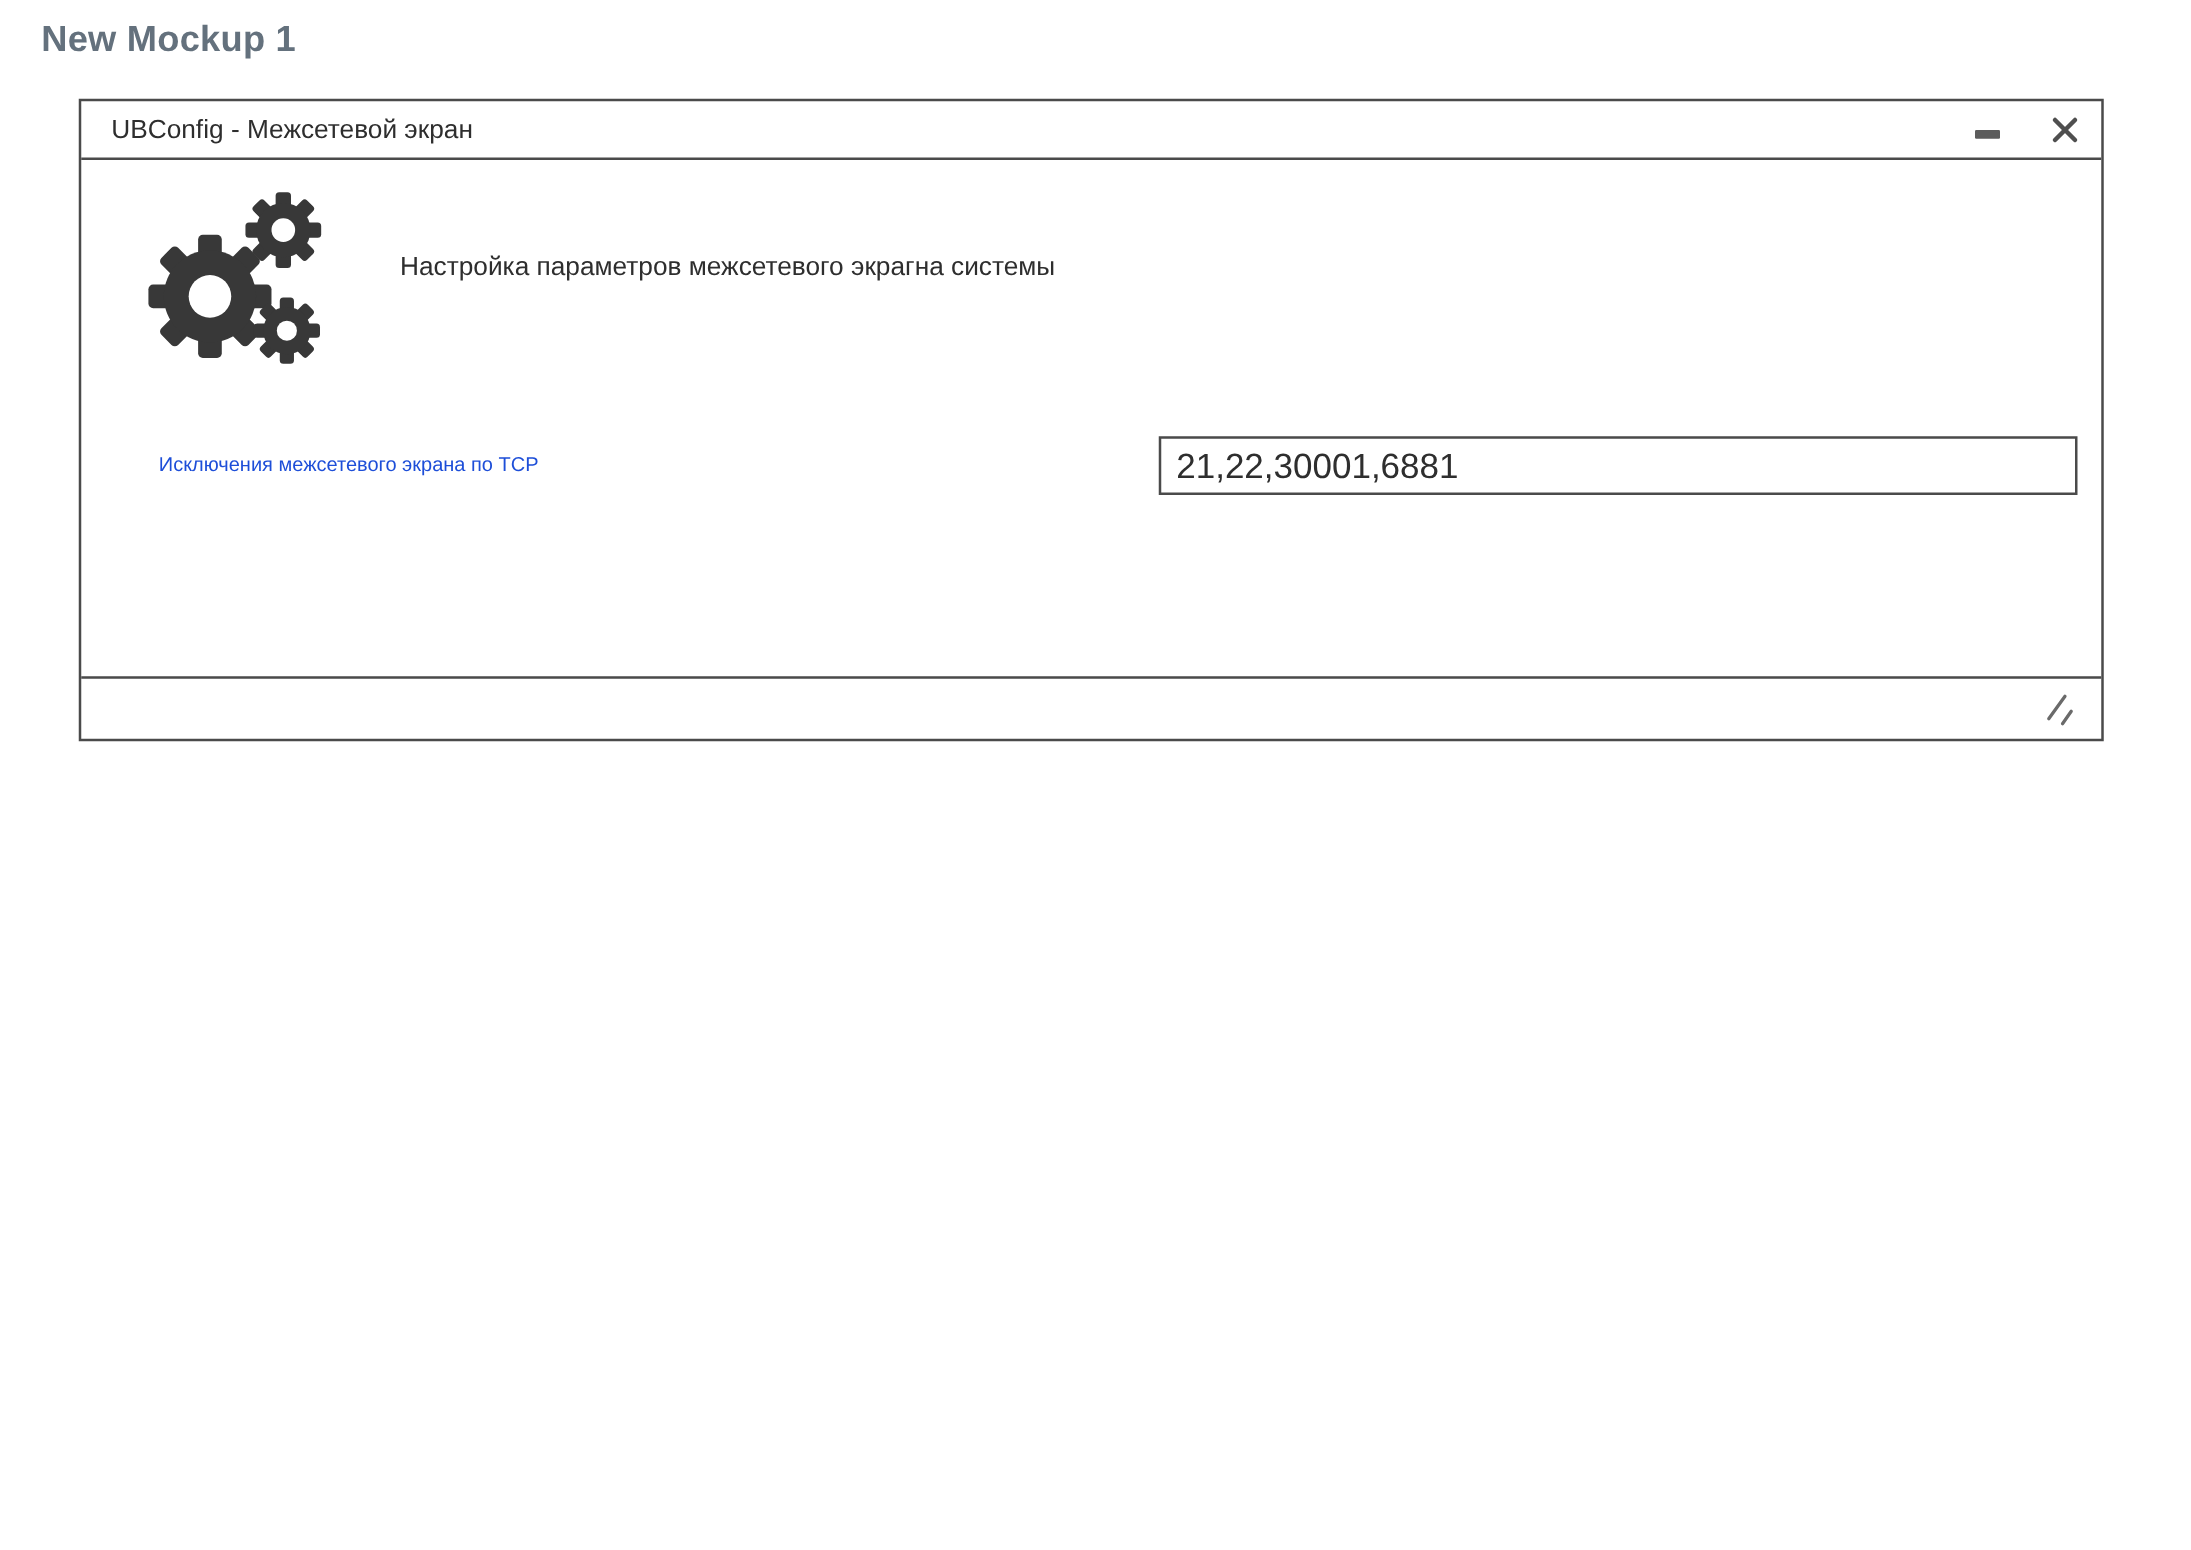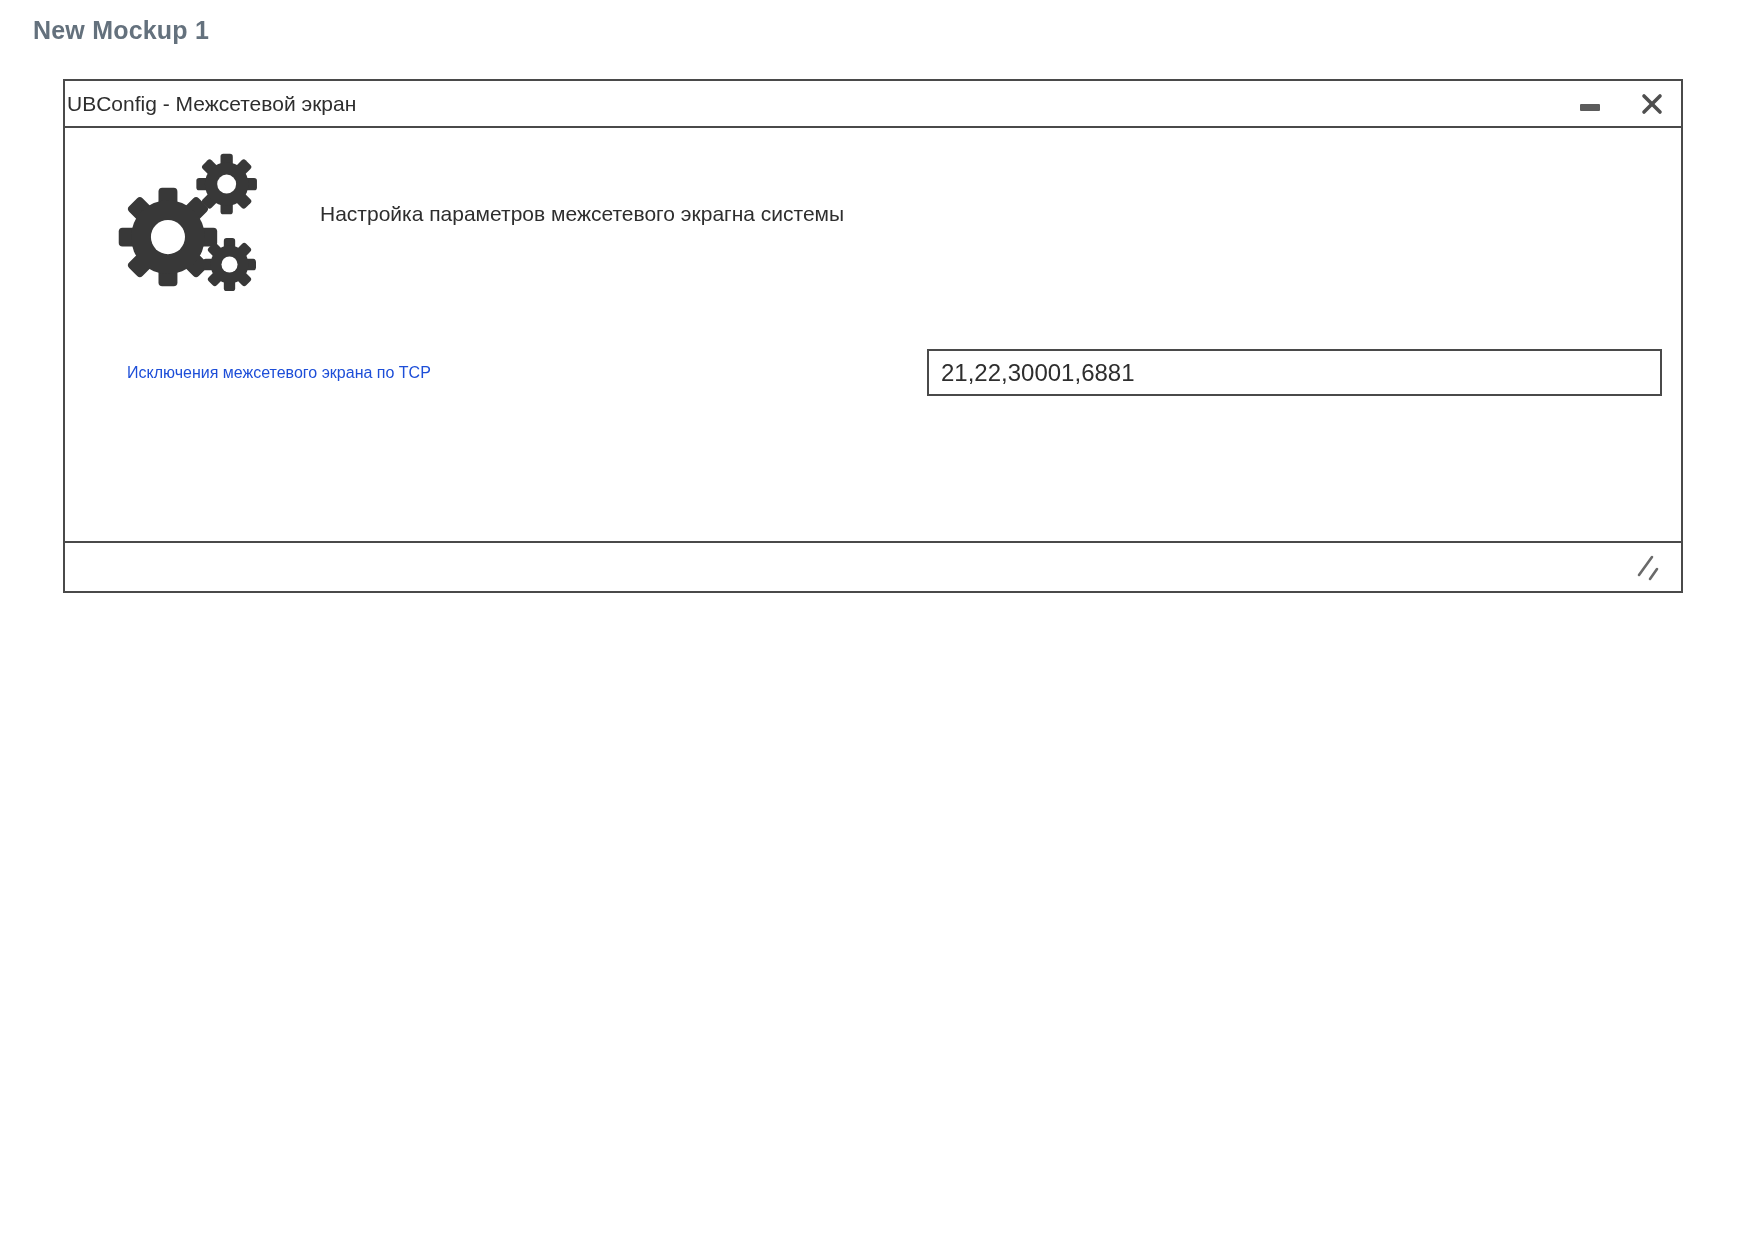--- a/index.html
+++ b/index.html
@@ -6,40 +6,40 @@
   html, body {
     width: 1753px; height: 1240px;
     background: #ffffff;
     font-family: "Liberation Sans", sans-serif;
     position: relative;
     overflow: hidden;
   }
   .page-heading {
     position: absolute;
     left: 33px; top: 16px;
-    font-size: 25px;
+    font-size: 29px;
     font-weight: bold;
     color: #64717d;
     letter-spacing: 0.2px;
   }
   .window {
     position: absolute;
     left: 63px; top: 79px;
     width: 1620px; height: 514px;
     background: #ffffff;
     border: 2px solid #4a4a4a;
   }
   .titlebar {
     position: absolute;
     left: 0; top: 0; right: 0;
     height: 47px;
     border-bottom: 2px solid #4a4a4a;
     display: flex;
     align-items: center;
-    padding: 0 16px 0 2px;
+    padding: 0 16px 0 24px;
   }
   .window-title {
     font-size: 21px;
     color: #2e2e2e;
   }
   .titlebar-controls {
     margin-left: auto;
     display: flex;
     align-items: center;
     gap: 36px;
@@ -86,21 +86,21 @@
     color: #1d4ed8;
     white-space: nowrap;
   }
   .field-input {
     position: absolute;
     left: 862px; top: 0;
     width: 735px; height: 47px;
     border: 2px solid #4a4a4a;
     background: #ffffff;
     font-family: "Liberation Sans", sans-serif;
-    font-size: 24px;
+    font-size: 28px;
     color: #2e2e2e;
     padding: 0 12px;
     outline: none;
   }
   .statusbar {
     position: absolute;
     left: 0; right: 0; bottom: 0;
     height: 50px;
     border-top: 2px solid #4a4a4a;
   }

